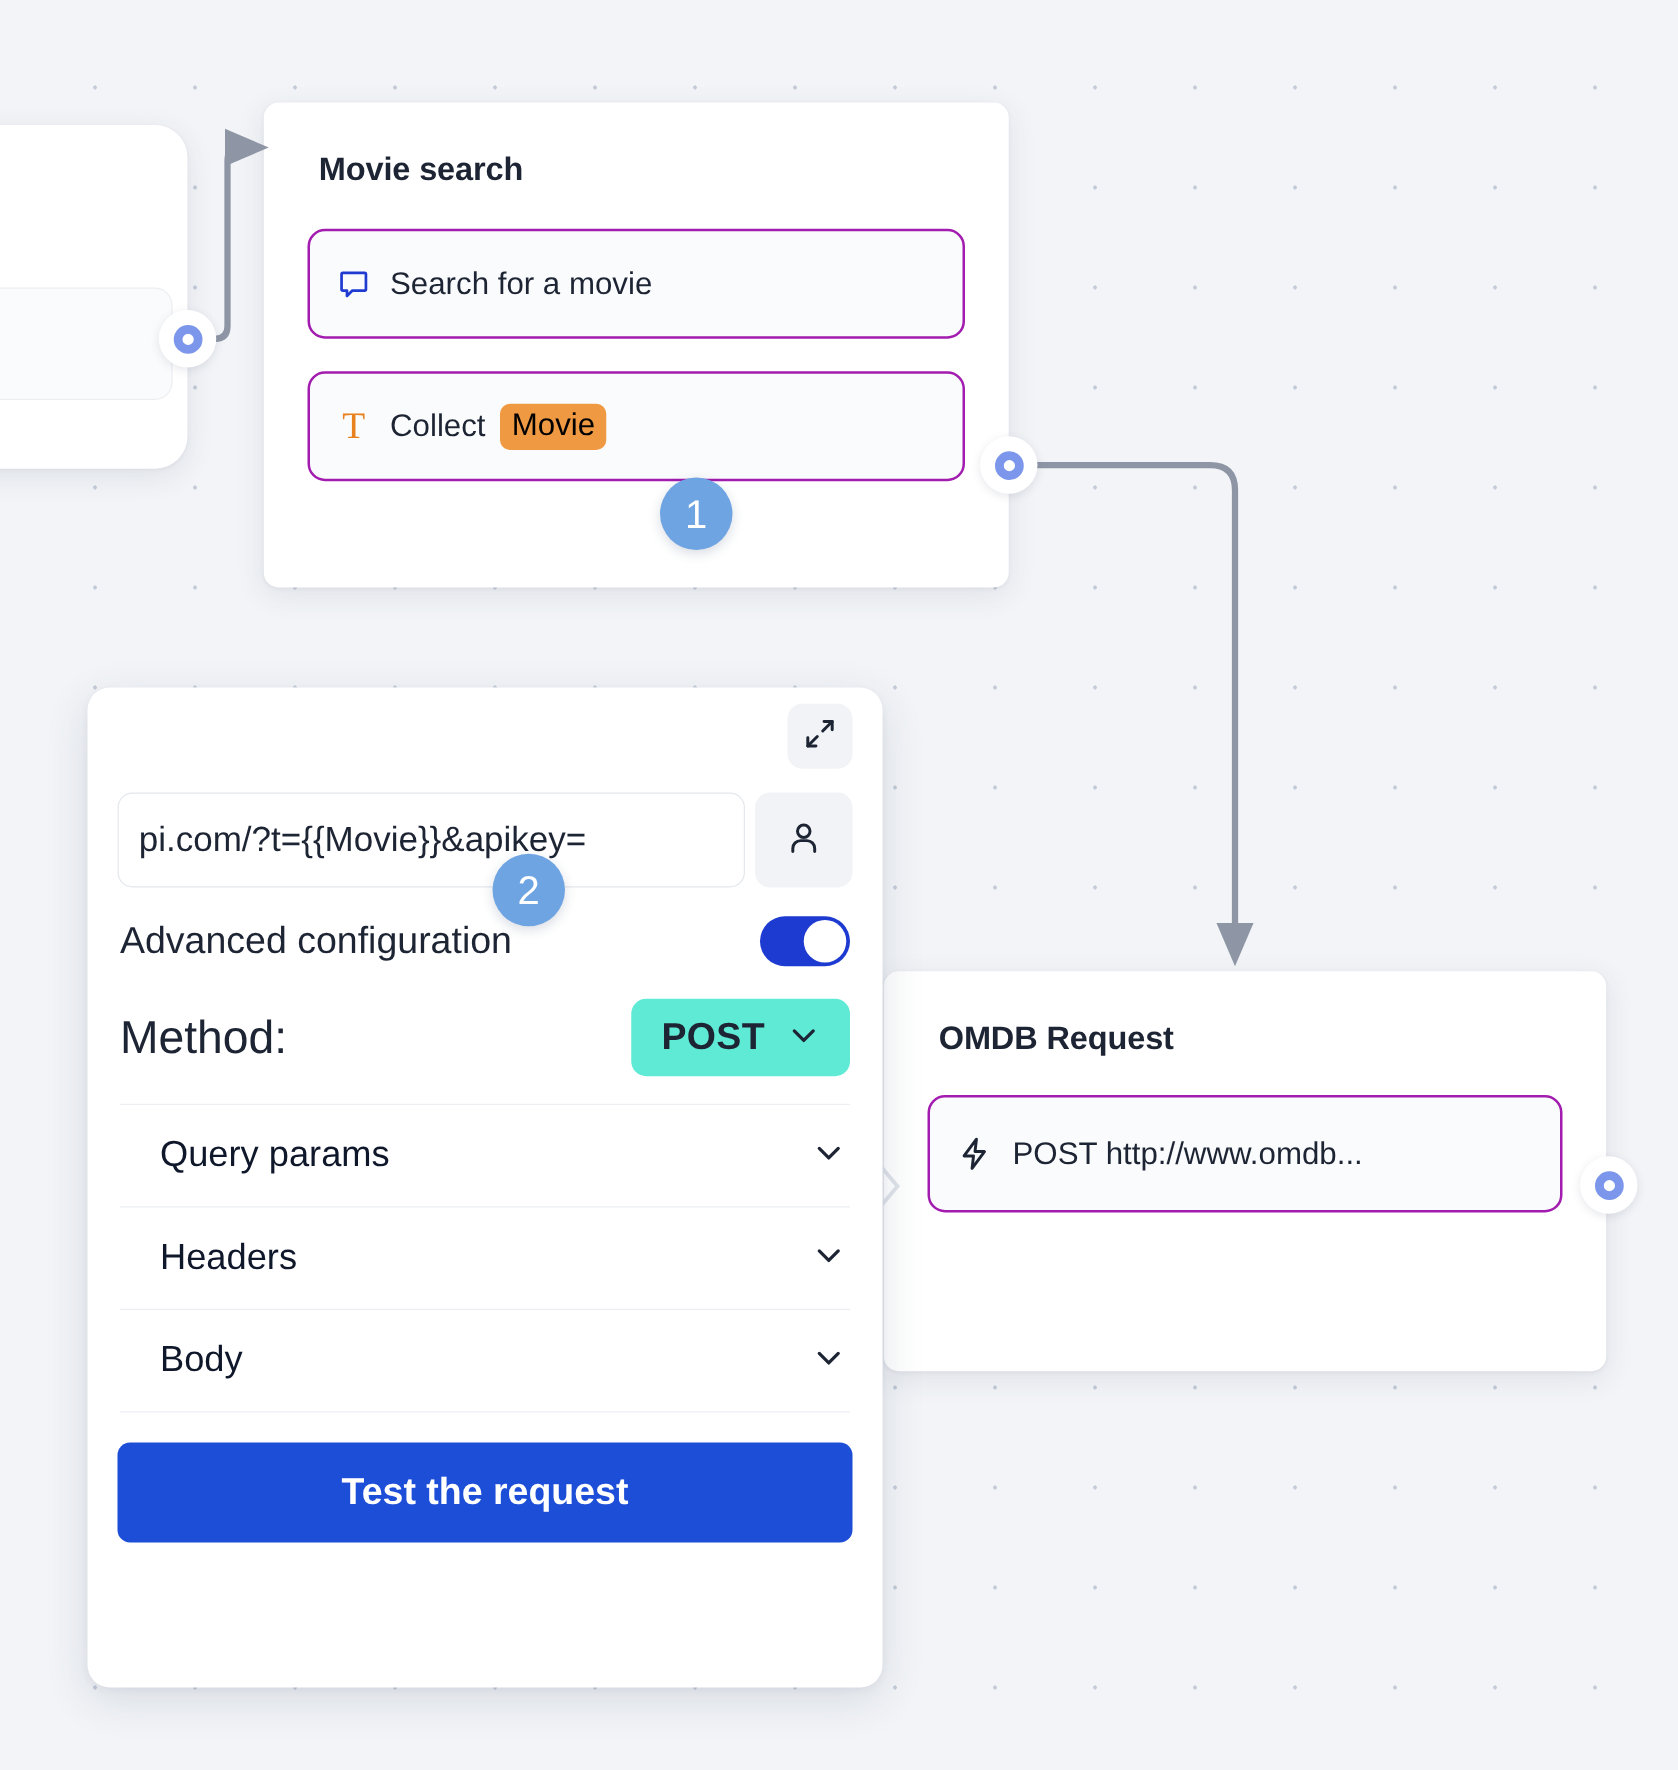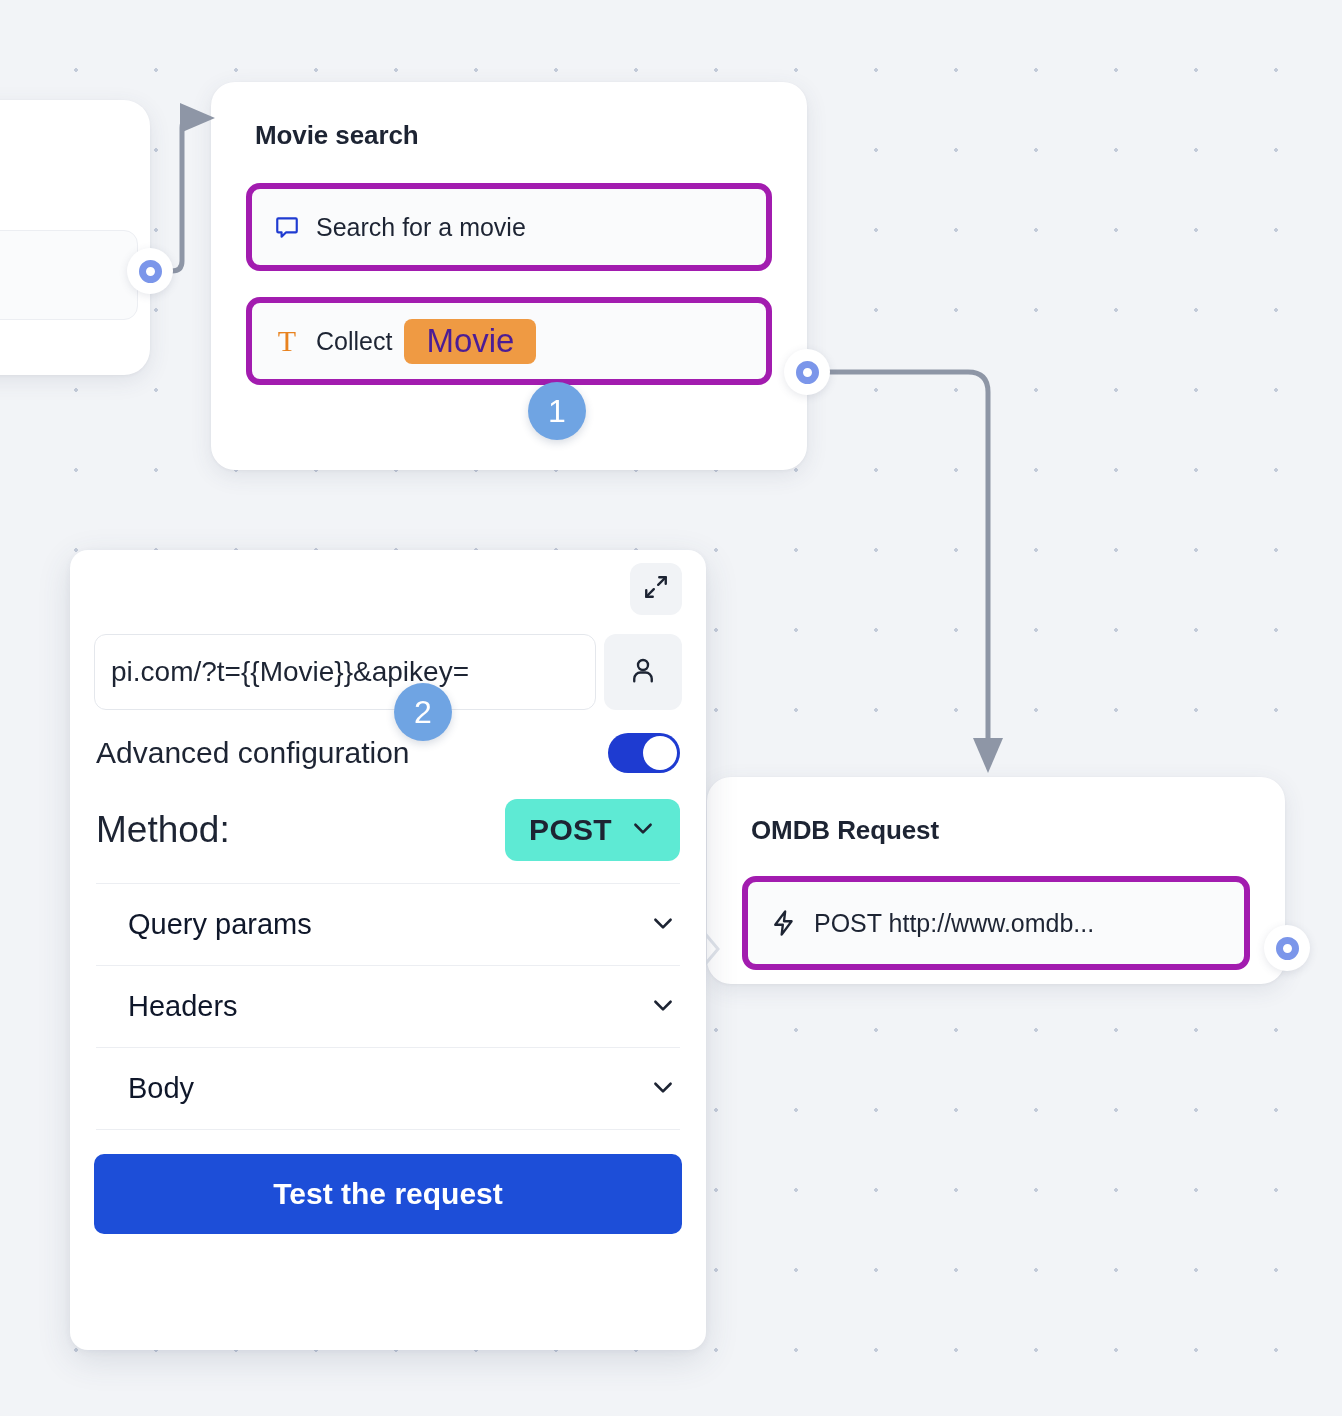--- a/index.html
+++ b/index.html
@@ -22,36 +22,36 @@
     background-image: radial-gradient(circle, #c3cbd9 1.6px, rgba(0,0,0,0) 1.7px);
     background-size: 80px 80px;
     background-position: 36px 30px;
     overflow: hidden;
   }
 
   
   .node-card {
     position: absolute;
     background: #ffffff;
-    border-radius: 24px;
+    border-radius: 12px;
     box-shadow: 0 6px 22px rgba(60, 72, 100, 0.10), 0 1px 3px rgba(60,72,100,0.06);
     box-sizing: border-box;
   }
   .node-title {
     font-size: 26px;
     font-weight: 700;
     color: #1d2433;
     letter-spacing: -0.1px;
   }
   .node-row {
     display: flex;
     align-items: center;
     gap: 16px;
     background: #fafbfc;
-    border: 6px solid #a21caf;
+    border: 2px solid #a21caf;
     border-radius: 14px;
     box-sizing: border-box;
     font-size: 25px;
     color: #1d2433;
     padding: 0 22px;
   }
   .node-row .row-label { white-space: nowrap; }
 
   
   #left-node {
@@ -92,34 +92,34 @@
     text-align: center;
     font-family: "Liberation Serif", serif;
     font-size: 30px;
     font-weight: 400;
     color: #e8821e;
     line-height: 1;
   }
 
   .var-chip {
     background: #ef9a43;
-    color: #4c1d95;
+    color: #000000;
     border-radius: 8px;
-    padding: 5px 22px 7px;
-    font-size: 33px;
+    padding: 5px 9px 7px;
+    font-size: 25px;
     line-height: 1;
     margin-left: -4px;
   }
 
   
   #omdb-node {
     left: 707px;
     top: 777px;
     width: 578px;
-    height: 207px;
+    height: 320px;
     padding: 38px 35px;
   }
   #omdb-node .node-title { margin: 0 0 30px 9px; }
   #omdb-node .node-row { height: 94px; }
   .icon-bolt { flex: 0 0 auto; width: 28px; height: 28px; }
 
   
   .port {
     position: absolute;
     width: 46px;

